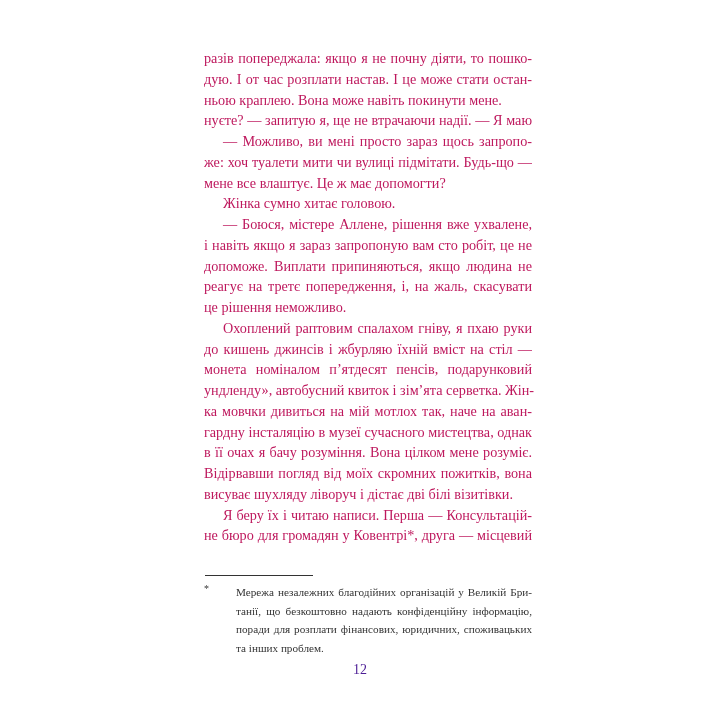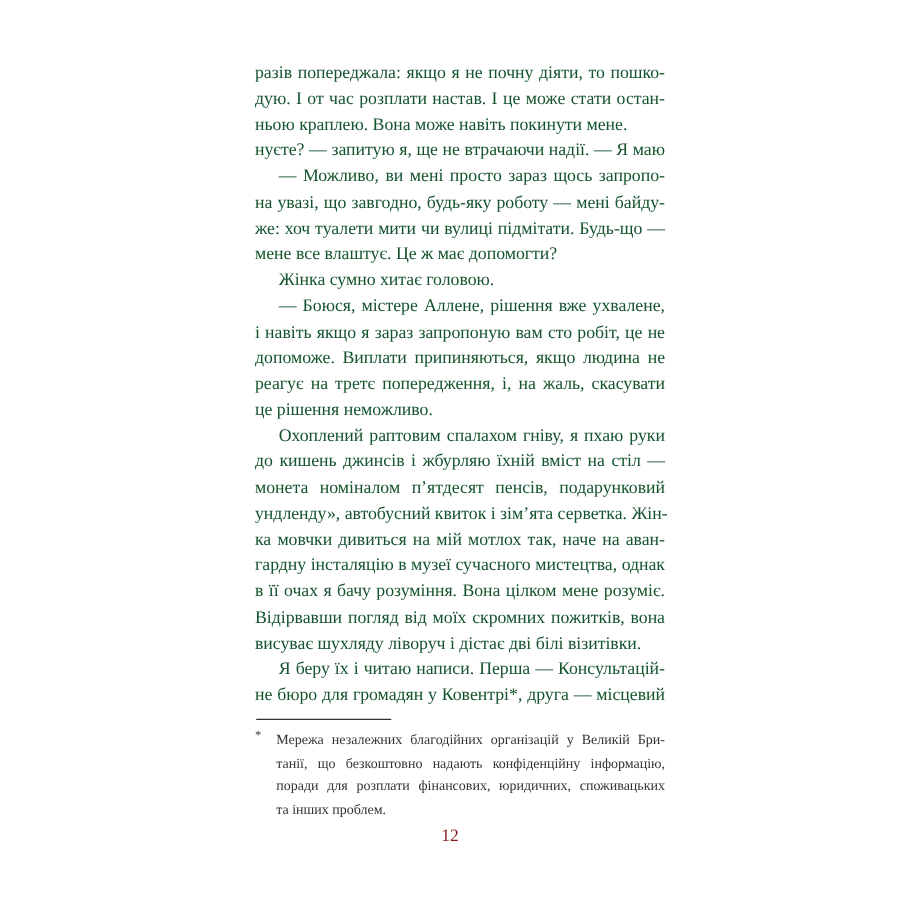--- a/index.html
+++ b/index.html
@@ -1,62 +1,61 @@
 <!DOCTYPE html>
 <html><head>
 <meta charset="utf-8">
 <style>
   html, body { margin:0; padding:0; background:#ffffff; }
   body { width:720px; height:720px; position:relative; overflow:hidden; }
   .page {
     position:absolute; left:204px; top:48px; width:328px;
     font-family: "Liberation Serif", "DejaVu Serif", serif;
-    color:#14532d;
+    color:#be185d;
   }
   .line {
     display:block; height:20.75px; line-height:20.75px;
     font-size:14.2px; white-space:nowrap;
     text-align:justify; text-align-last:justify;
   }
   .line.last { text-align-last:left; }
   .line.indent { padding-left:19px; }
   .rule {
     position:absolute; left:205px; top:575px; width:108px; height:1px;
     background:#333;
   }
   .footnote {
     position:absolute; left:204px; top:583px; width:328px;
     font-family: "Liberation Serif", "DejaVu Serif", serif;
     color:#333;
   }
   .fn-mark {
     position:absolute; left:0; top:0; font-size:10px;
   }
-  .fn-body { margin-left:17px; }
+  .fn-body { margin-left:32px; }
   .fn-line {
     display:block; height:18.5px; line-height:18.5px; font-size:11.2px;
     white-space:nowrap; text-align:justify; text-align-last:justify;
   }
   .fn-line.last { text-align-last:left; }
   .pagenum {
     position:absolute; left:0; width:720px; top:662px; text-align:center;
     font-family: "Liberation Serif", "DejaVu Serif", serif;
-    font-size:14px; color:#7f1d1d;
+    font-size:14px; color:#4c1d95;
   }
 </style>
 </head>
 <body>
 
 <div class="page" id="body">
     <span class="line">разів попереджала: якщо я не почну діяти, то пошко-</span>
     <span class="line">дую. І от час розплати настав. І це може стати остан-</span>
     <span class="line last">ньою краплею. Вона може навіть покинути мене.</span>
     <span class="line">нуєте? — запитую я, ще не втрачаючи надії. — Я маю</span>
     <span class="line indent">— Можливо, ви мені просто зараз щось запропо-</span>
-    <span class="line">на увазі, що завгодно, будь-яку роботу — мені байду-</span>
     <span class="line">же: хоч туалети мити чи вулиці підмітати. Будь-що —</span>
     <span class="line last">мене все влаштує. Це ж має допомогти?</span>
     <span class="line indent last">Жінка сумно хитає головою.</span>
     <span class="line indent">— Боюся, містере Аллене, рішення вже ухвалене,</span>
     <span class="line">і навіть якщо я зараз запропоную вам сто робіт, це не</span>
     <span class="line">допоможе. Виплати припиняються, якщо людина не</span>
     <span class="line">реагує на третє попередження, і, на жаль, скасувати</span>
     <span class="line last">це рішення неможливо.</span>
     <span class="line indent">Охоплений раптовим спалахом гніву, я пхаю руки</span>
     <span class="line">до кишень джинсів і жбурляю їхній вміст на стіл —</span>

